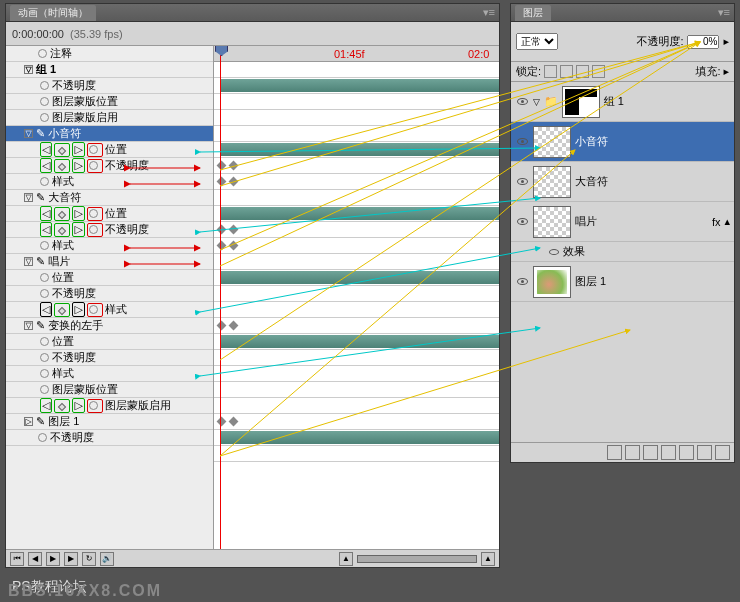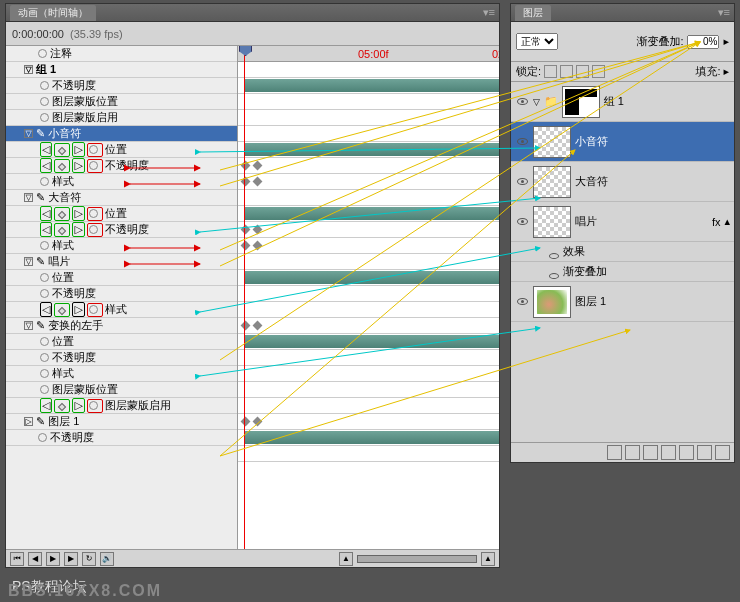--- a/index.html
+++ b/index.html
@@ -4,21 +4,21 @@
 <style>
 *{margin:0;padding:0;box-sizing:border-box;font-family:"Microsoft YaHei",SimSun,sans-serif;font-size:11px;user-select:none}
 body{background:#535353;width:740px;height:602px;position:relative;overflow:hidden}
 .panel{background:#d4d4d4;border:1px solid #333;position:absolute;display:flex;flex-direction:column}
 .panel-header{background:linear-gradient(#6a6a6a,#5a5a5a);height:18px;display:flex;align-items:center;color:#ccc;padding:0 4px;border-bottom:1px solid #333}
 .panel-tab{background:#7a7a7a;padding:1px 8px;font-size:10px;color:#eee;border-radius:2px 2px 0 0;margin-right:2px}
 .panel-menu{margin-left:auto;color:#aaa;cursor:pointer}
 .timeline-panel{left:5px;top:3px;width:495px;height:565px}
 .tl-toolbar{background:#d4d4d4;height:24px;display:flex;align-items:center;padding:0 6px;border-bottom:1px solid #999;gap:6px}
 .tl-body{flex:1;display:flex;overflow:hidden}
-.tl-left{width:232px;background:#ededed;border-right:1px solid #999;overflow-y:auto}
+.tl-left{width:208px;background:#ededed;border-right:1px solid #999;overflow-y:auto}
 .tl-right{flex:1;background:#fff;position:relative;overflow:hidden}
 .tl-ruler{height:16px;background:#d4d4d4;border-bottom:1px solid #999;position:relative;font-size:9px;color:#333}
 .tl-ruler .mark{position:absolute;top:2px}
 .tl-row{height:16px;display:flex;align-items:center;border-bottom:1px solid #ccc;padding-left:4px;white-space:nowrap}
 .tl-row.highlight{background:#3d6db1;color:#fff}
 .tl-row.group{font-weight:bold}
 .tl-row .tw{display:inline-block;width:9px;height:9px;border:1px solid #777;margin-right:3px;text-align:center;line-height:7px;font-size:8px;cursor:pointer}
 .tl-row .stopwatch{display:inline-block;width:9px;height:9px;border:1px solid #888;border-radius:50%;margin-right:3px;position:relative}
 .tl-row .diamond{display:inline-block;width:8px;height:8px;background:#999;transform:rotate(45deg);margin:0 3px}
 .tl-row .diamond.sm{width:6px;height:6px;border:1px solid #666;background:#ddd}
@@ -45,21 +45,21 @@
 .ly-vis .eye::after{content:"";width:3px;height:3px;background:#555;border-radius:50%;position:absolute;top:1px;left:3px}
 .ly-thumb{width:38px;height:32px;border:1px solid #666;background:#fff;flex-shrink:0;position:relative;overflow:hidden}
 .checker{background-image:linear-gradient(45deg,#ccc 25%,transparent 25%,transparent 75%,#ccc 75%),linear-gradient(45deg,#ccc 25%,transparent 25%,transparent 75%,#ccc 75%);background-size:8px 8px;background-position:0 0,4px 4px}
 .ly-footer{height:20px;background:#d4d4d4;border-top:1px solid #999;display:flex;align-items:center;justify-content:flex-end;gap:3px;padding:0 4px}
 .ly-footer .ic{width:15px;height:15px;border:1px solid #777;display:inline-block;cursor:pointer}
 .watermark{position:absolute;bottom:6px;left:12px;color:#ddd;font-size:14px}
 .watermark2{position:absolute;bottom:2px;left:8px;color:#888;font-size:16px;font-weight:bold;letter-spacing:2px}
 svg.overlay{position:absolute;left:0;top:0;pointer-events:none;z-index:50}
 .playhead{position:absolute;top:0;bottom:0;width:1px;background:#e00;left:6px}
 .playhead::before{content:"";position:absolute;top:-2px;left:-5px;width:11px;height:10px;background:#5a7ab0;border:1px solid #336;clip-path:polygon(0 0,100% 0,100% 60%,50% 100%,0 60%)}
-.sub-effect{padding:2px 4px 2px 38px;font-size:10px;border-bottom:1px solid #bbb;display:flex;align-items:flex-end;gap:4px}
+.sub-effect{padding:2px 4px 2px 38px;font-size:10px;border-bottom:1px solid #bbb;display:flex;align-items:center;gap:4px}
 </style>
 </head>
 <body>
 
 <div class="panel timeline-panel">
   <div class="panel-header">
     <span class="panel-tab">动画（时间轴）</span>
     <span class="panel-menu">▾≡</span>
   </div>
   <div class="tl-toolbar">
@@ -187,21 +187,21 @@
           <span style="margin-right:3px">✎</span>
           <span>图层 1</span>
         </div>
         <div class="tl-row indent2">
           <span class="stopwatch"></span>
           <span>不透明度</span>
         </div>
       </div>
     <div class="tl-right">
       <div class="tl-ruler">
-        <span class="mark" style="left:120px;color:#d00">05:00f</span>
+        <span class="mark" style="left:120px;color:#d00">01:45f</span>
         <span class="mark" style="left:254px;color:#d00">02:0</span>
       </div>
       <div id="tl-tracks">
           <div class="track-row"></div>
           <div class="track-row">
             <div class="track-bar"></div>
           </div>
           <div class="track-row"></div>
           <div class="track-row"></div>
           <div class="track-row"></div>
@@ -272,21 +272,21 @@
 </div>
 
 <div class="panel layers-panel">
   <div class="panel-header">
     <span class="panel-tab">图层</span>
     <span class="panel-menu">▾≡</span>
   </div>
   <div class="ly-toolbar">
     <select><option>正常</option></select>
     <span style="flex:1"></span>
-    <span>渐变叠加:</span>
+    <span>不透明度:</span>
     <input value="0%" style="">
     <span>▸</span>
   </div>
   <div class="ly-lockrow">
     <span>锁定:</span>
     <span class="ic"></span>
     <span class="ic"></span>
     <span class="ic"></span>
     <span class="ic"></span>
     <span style="flex:1"></span>
@@ -325,24 +325,20 @@
           <span class="eye"></span>
         </div>
         <div class="ly-thumb checker"></div>
         <span>唱片</span>
         <span style="margin-left:auto;">fx</span>
         <span>▴</span>
       </div>
       <div class="sub-effect">
         <span class="eye" style="border:1px solid #555;border-radius:50%;width:10px;height:6px;display:inline-block"></span> 
         <span>效果</span>
-      </div>
-      <div class="sub-effect">
-        <span class="eye" style="border:1px solid #555;border-radius:50%;width:10px;height:6px;display:inline-block"></span> 
-        <span>渐变叠加</span>
       </div>
       <div class="ly-item">
         <div class="ly-vis">
           <span class="eye"></span>
         </div>
         <div class="ly-thumb ">
           <div style="position:absolute;inset:3px;background:radial-gradient(circle at 40% 60%,#d97,#8b5 60%,#fff)"></div>
         </div>
         <span>图层 1</span>
       </div>

